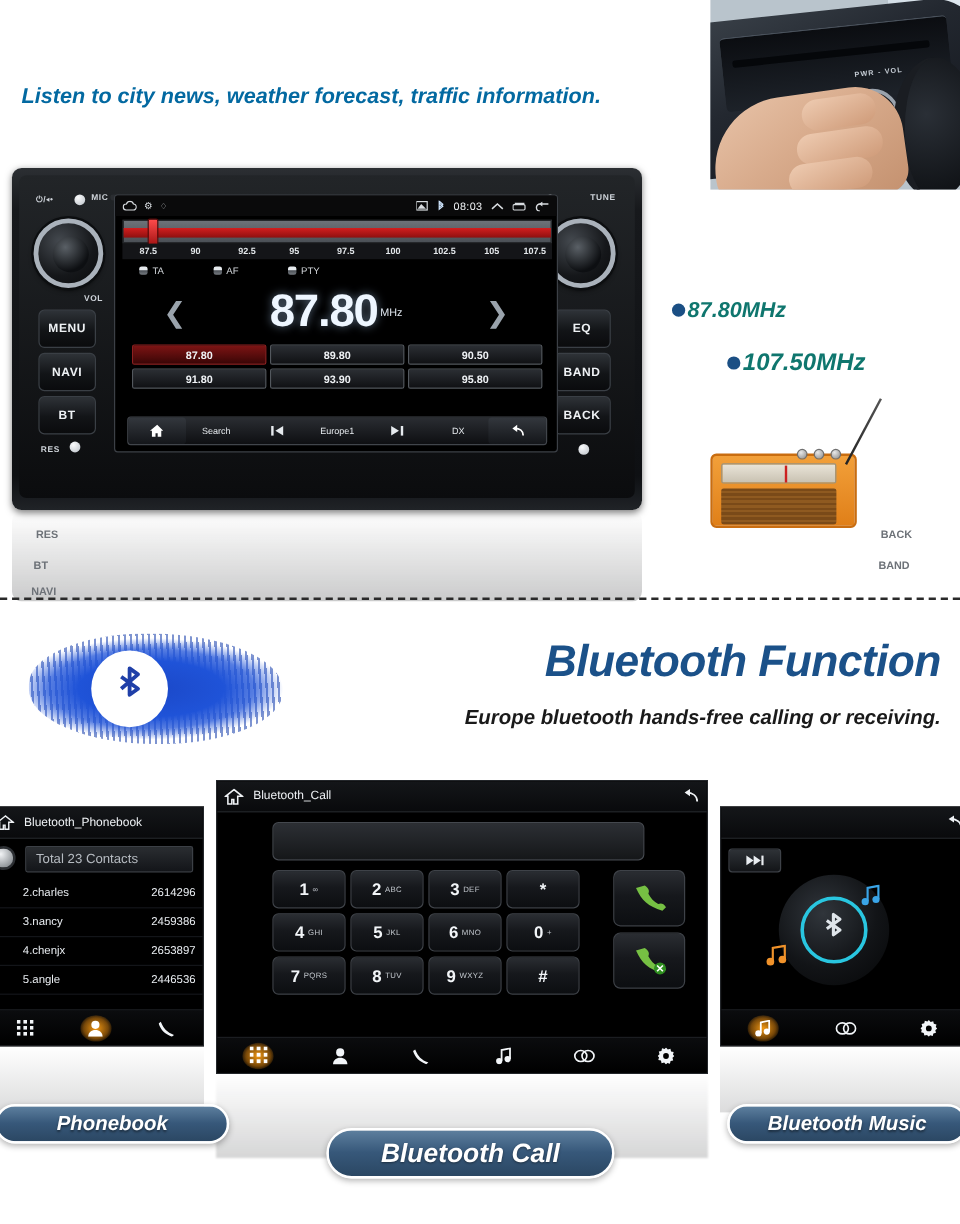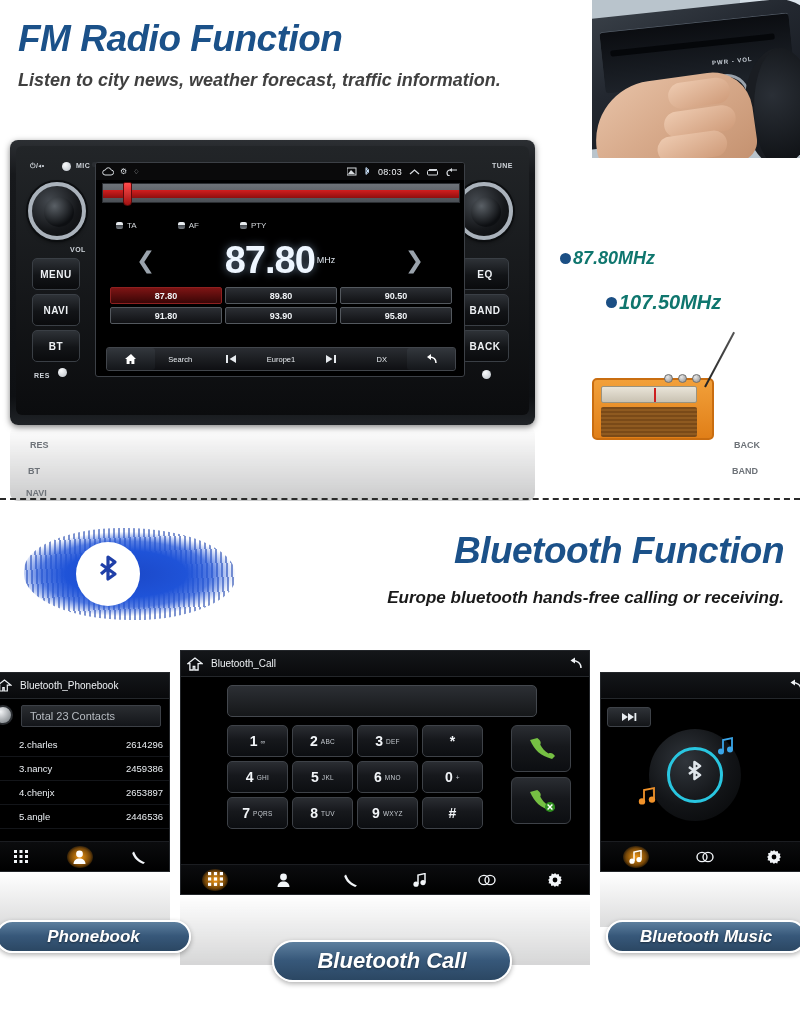--- a/index.html
+++ b/index.html
@@ -16,21 +16,21 @@
 
   .headline {
     position:absolute; left:18px; top:18px;
     font-size:37px; font-weight:bold; font-style:italic;
     color:#1b5189; letter-spacing:-0.5px;
     white-space:nowrap;
   }
   .subline {
     position:absolute; left:18px; top:70px;
     font-size:18px; font-style:italic; font-weight:600;
-    color:#404040; white-space:nowrap;
+    color:#0369a1; white-space:nowrap;
   }
 
   
   .hero-photo {
     position:absolute; left:592px; top:0px; width:208px; height:158px;
     overflow:hidden;
     background:#b9c4cc;
   }
   .hp-dash {
     position:absolute; left:-20px; top:8px; width:250px; height:130px;
@@ -422,21 +422,20 @@
     background:linear-gradient(180deg,rgba(18,20,23,.3),rgba(255,255,255,0));
     transform:scaleY(-1); opacity:.5;
   }
   svg { display:block; }
 </style>
 </head>
 <body>
 
 <div class="fm-section">
 
-  <div class="headline">FM Radio Function</div>
   <div class="subline">Listen to city news, weather forecast, traffic information.</div>
 
   <div class="hero-photo">
     <div class="hp-sky"></div>
     <div class="hp-dash"></div>
     <div class="hp-panel"></div>
     <div class="hp-slot"></div>
     <div class="hp-pwrvol">PWR - VOL</div>
     <div class="hp-knob"></div>
     <div class="hp-wheel"></div>
@@ -514,20 +513,31 @@
               </svg>
           </span>
         </span>
       </div>
 
       <div class="tuner-strip">
         <div class="tuner-red"></div>
         <div class="tuner-cursor"></div>
       </div>
 
+      <div class="tick-row">
+        <span class="tick-lbl" style="left:6%;">87.5</span>
+        <span class="tick-lbl" style="left:17%;">90</span>
+        <span class="tick-lbl" style="left:29%;">92.5</span>
+        <span class="tick-lbl" style="left:40%;">95</span>
+        <span class="tick-lbl" style="left:52%;">97.5</span>
+        <span class="tick-lbl" style="left:63%;">100</span>
+        <span class="tick-lbl" style="left:75%;">102.5</span>
+        <span class="tick-lbl" style="left:86%;">105</span>
+        <span class="tick-lbl" style="left:96%;">107.5</span>
+      </div>
 
       <div class="rds-row">
         <span class="rds-item">
           <span class="rds-dot"></span>
           <span>TA</span>
         </span>
         <span class="rds-item">
           <span class="rds-dot"></span>
           <span>AF</span>
         </span>

